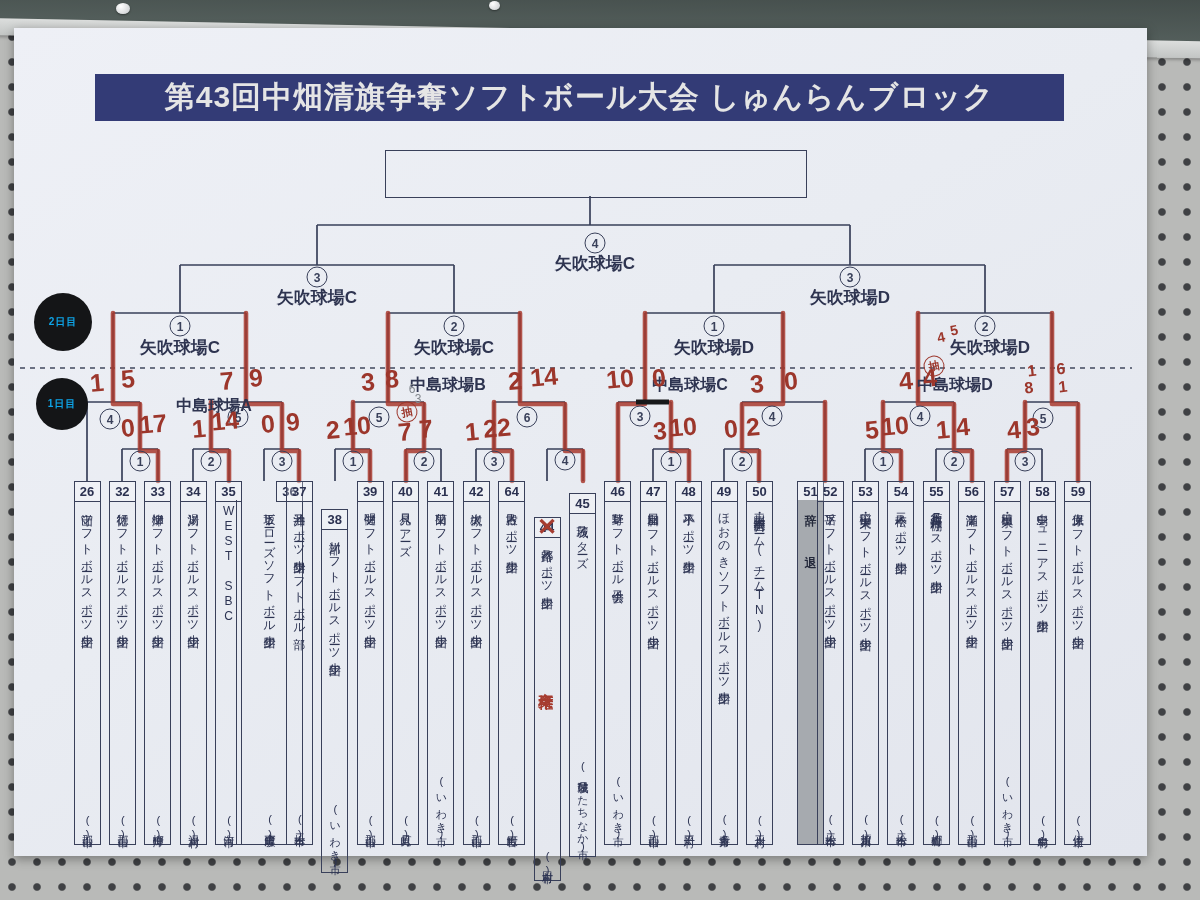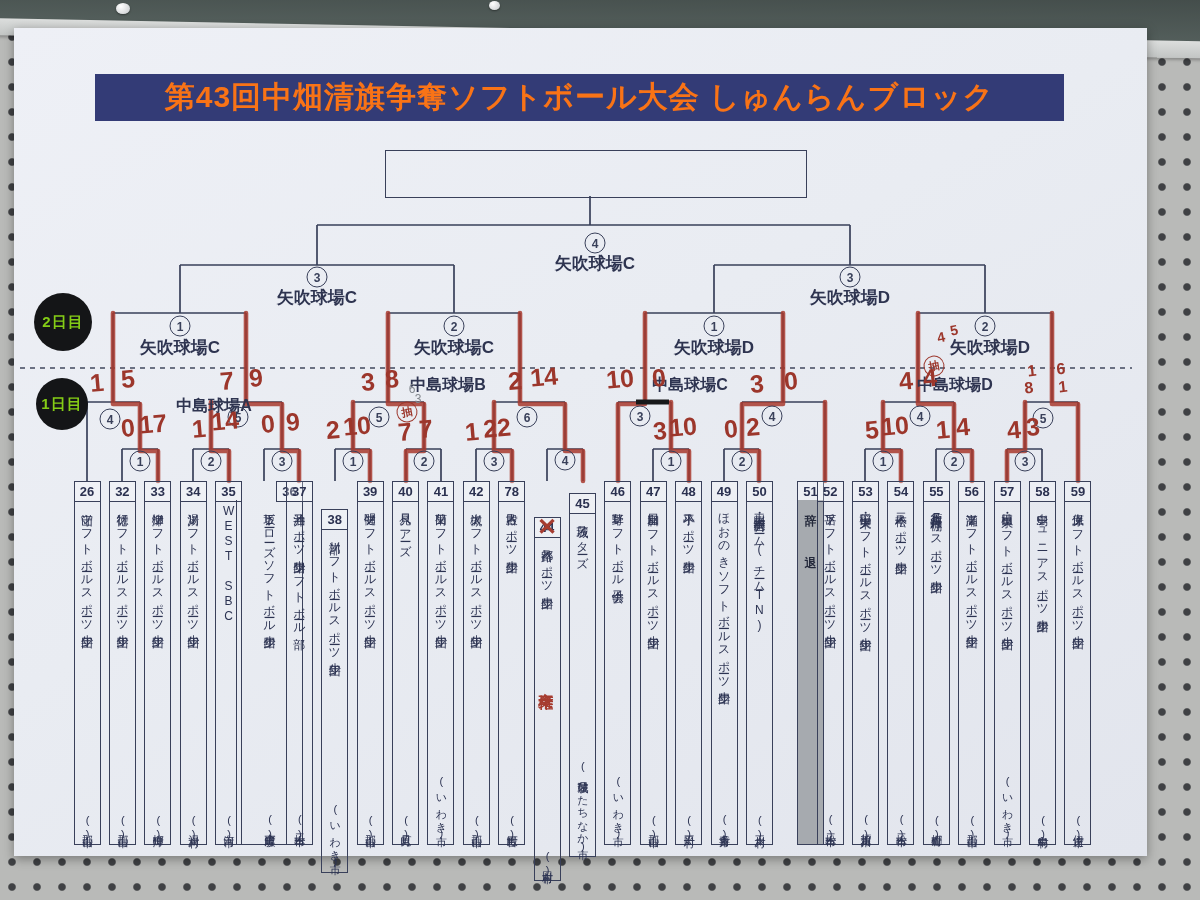--- a/index.html
+++ b/index.html
@@ -10,33 +10,33 @@
     background-size:25px 25px;}
   .wall-band{position:absolute;left:-20px;top:-26px;width:1260px;height:62px;
     background:linear-gradient(#3f4846,#55605d);transform:rotate(1.1deg);}
   .rail{position:absolute;left:-20px;top:30px;width:1260px;height:17px;
     background:linear-gradient(#dcdedd,#c2c5c4);transform:rotate(1.1deg);box-shadow:0 2px 3px rgba(0,0,0,.25);}
   .pin{position:absolute;border-radius:50%;background:radial-gradient(circle at 35% 30%,#ffffff,#c5c8cb);box-shadow:0 1px 2px rgba(0,0,0,.4);}
   .poster{position:absolute;left:14px;top:28px;width:1133px;height:828px;
     background:linear-gradient(150deg,#eef0f6 0%,#e9ecf2 45%,#e2e5ed 100%);
     box-shadow:0 3px 10px rgba(0,0,0,.35);}
   .banner{position:absolute;left:95px;top:74px;width:969px;height:47px;background:#333b76;
-    color:#f97316;display:flex;align-items:center;justify-content:center;
+    color:#e5e5e5;display:flex;align-items:center;justify-content:center;
     font-weight:700;font-size:30px;letter-spacing:1px;white-space:nowrap;}
   .champ{position:absolute;left:385px;top:150px;width:420px;height:46px;border:1.7px solid #39405a;}
   svg.lines{position:absolute;left:0;top:0;}
   .circ{position:absolute;width:19px;height:19px;border:1.5px solid #39405a;border-radius:50%;
     display:flex;align-items:center;justify-content:center;font-weight:700;font-size:12px;
     color:#39405a;transform:translate(-50%,-50%);background:transparent;}
   .venue{position:absolute;transform:translate(-50%,-50%);font-weight:700;font-size:17px;
     color:#2e3450;white-space:nowrap;}
   .venue-d1{position:absolute;transform:translate(-50%,-50%);font-weight:700;font-size:16px;
     color:#2e3450;white-space:nowrap;}
-  .day-dot{position:absolute;border-radius:50%;background:#141517;color:#84cc16;
-    display:flex;align-items:center;justify-content:center;font-weight:700;font-size:15px;
+  .day-dot{position:absolute;border-radius:50%;background:#141517;color:#0ea5e9;
+    display:flex;align-items:center;justify-content:center;font-weight:700;font-size:10px;
     letter-spacing:1px;white-space:nowrap;}
   .sc{position:absolute;transform:translate(-50%,-50%) rotate(-5deg);
     font-weight:700;font-size:25px;line-height:1;color:#9c362b;white-space:nowrap;}
   .sc2{position:absolute;transform:translate(-50%,-50%) rotate(-6deg);
     font-weight:700;font-size:16px;line-height:1;color:#9c362b;}
   .note-sc{position:absolute;transform:translate(-50%,-50%) rotate(-12deg);
     font-weight:700;font-size:14px;color:#9c362b;}
   .pencil{position:absolute;transform:translate(-50%,-50%);font-size:12px;color:#82878d;}
   .lot{position:absolute;width:19px;height:19px;border:1.5px solid #9c362b;border-radius:50%;
     display:flex;align-items:center;justify-content:center;font-size:11px;font-weight:700;
@@ -260,21 +260,21 @@
         </div>
       </div>
       <div class="team-col" style="left: 462.79px;">
         <div class="team-num">42</div>
         <div class="team-body">
           <span class="team-name">大槻ソフトボールスポーツ少年団</span>
           <span class="team-city">(郡山市)</span>
         </div>
       </div>
       <div class="team-col" style="left: 498.18px;">
-        <div class="team-num">78</div>
+        <div class="team-num">64</div>
         <div class="team-body">
           <span class="team-name">古殿スポーツ少年団</span>
           <span class="team-city">(古殿町)</span>
         </div>
       </div>
       <div class="team-col forfeit" style="left: 533.57px; margin-top: 36px;">
         <div class="team-num">44</div>
         <div class="team-body">
           <span class="team-name">都路スポーツ少年団</span>
           <span class="team-city">(田村市)</span>

